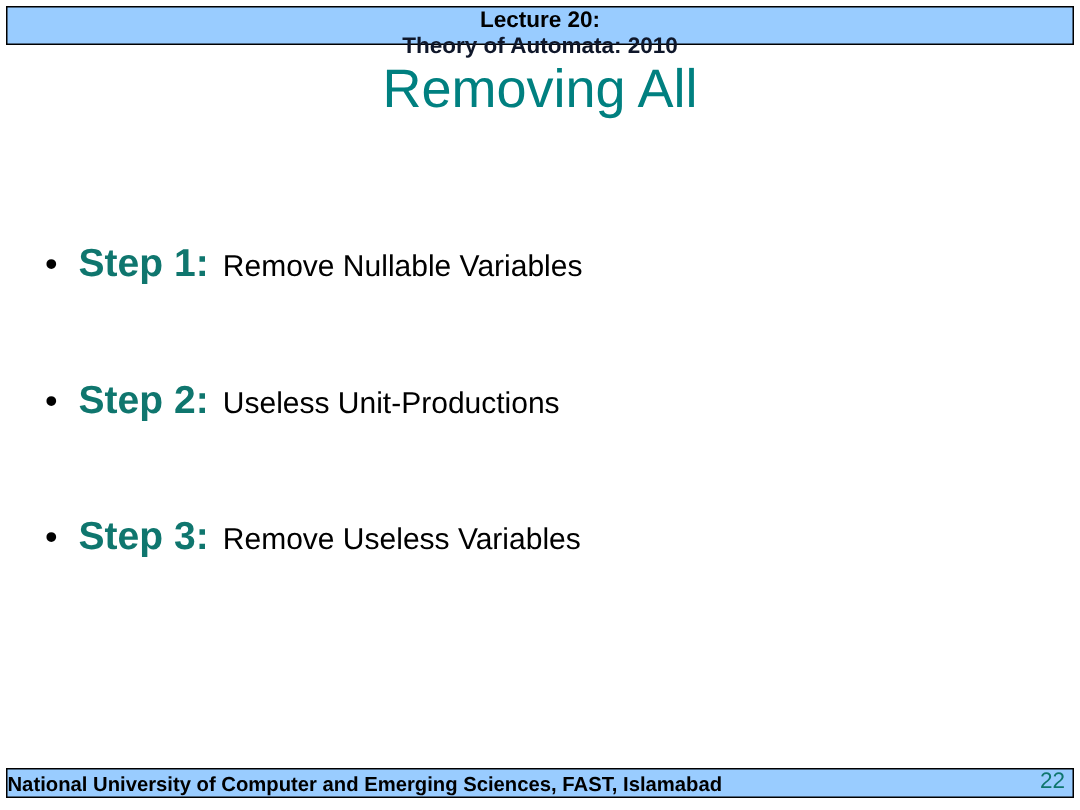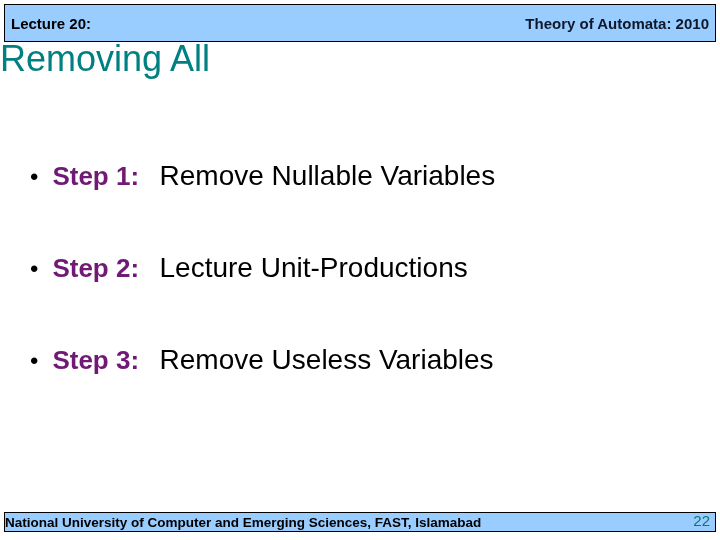--- a/index.html
+++ b/index.html
@@ -1,40 +1,41 @@
 <!DOCTYPE html>
 <html><head>
 <meta charset="utf-8">
 <style>
   * { margin: 0; padding: 0; box-sizing: border-box; }
   html, body { width: 720px; height: 540px; background: #fff; font-family: Arial, Helvetica, sans-serif; }
   .slide { width: 720px; height: 540px; position: relative; }
   .header-bar {
     position: absolute; top: 4px; left: 4px; right: 4px;
-    height: 38px; background: #99ccff;
+    height: 26px; background: #99ccff;
     border: 1.5px solid #000;
     display: flex; justify-content: space-between; align-items: center;
     padding: 0 6px;
+    flex-direction: column;
   }
   .header-left { font-weight: bold; font-size: 15px; color: #000; }
   .header-right { font-weight: bold; font-size: 15px; color: #0f172a; }
   .title {
     position: absolute; top: 38px; left: 0; right: 0;
-    font-size: 36px; color: #008080;
+    text-align: center; font-size: 36px; color: #008080;
     font-family: Arial, sans-serif;
   }
   .body {
     position: absolute; top: 160px; left: 30px; right: 30px;
   }
   .bullet {
     display: flex; align-items: baseline; margin-bottom: 60px;
   }
   .bul { font-size: 24px; color: #000; margin-right: 14px; line-height: 1; }
-  .step-label { font-weight: bold; font-size: 26px; color: #701a75; }
-  .step-text { font-size: 28px; color: #000; margin-left: 16px; }
+  .step-label { font-weight: bold; font-size: 26px; color: #0f766e; }
+  .step-text { font-size: 20px; color: #000; margin-left: 5px; }
   .footer-bar {
     position: absolute; bottom: 8px; left: 4px; right: 4px;
     height: 20px; background: #99ccff;
     border: 1.5px solid #000;
     display: flex; justify-content: flex-start; align-items: center;
   }
   .footer-text { font-weight: bold; font-size: 13.5px; color: #000; }
   .page-num {
     position: absolute; right: 10px; bottom: 11px;
     font-size: 15px; color: #0f766e;
@@ -56,21 +57,21 @@
       <span class="bul">•</span>
       <span>
         <span class="step-label">Step 1:</span>
         <span class="step-text">Remove Nullable Variables</span>
       </span>
     </div>
     <div class="bullet">
       <span class="bul">•</span>
       <span>
         <span class="step-label">Step 2:</span>
-        <span class="step-text">Lecture Unit-Productions</span>
+        <span class="step-text">Useless Unit-Productions</span>
       </span>
     </div>
     <div class="bullet">
       <span class="bul">•</span>
       <span>
         <span class="step-label">Step 3:</span>
         <span class="step-text">Remove Useless Variables</span>
       </span>
     </div>
   </div>

